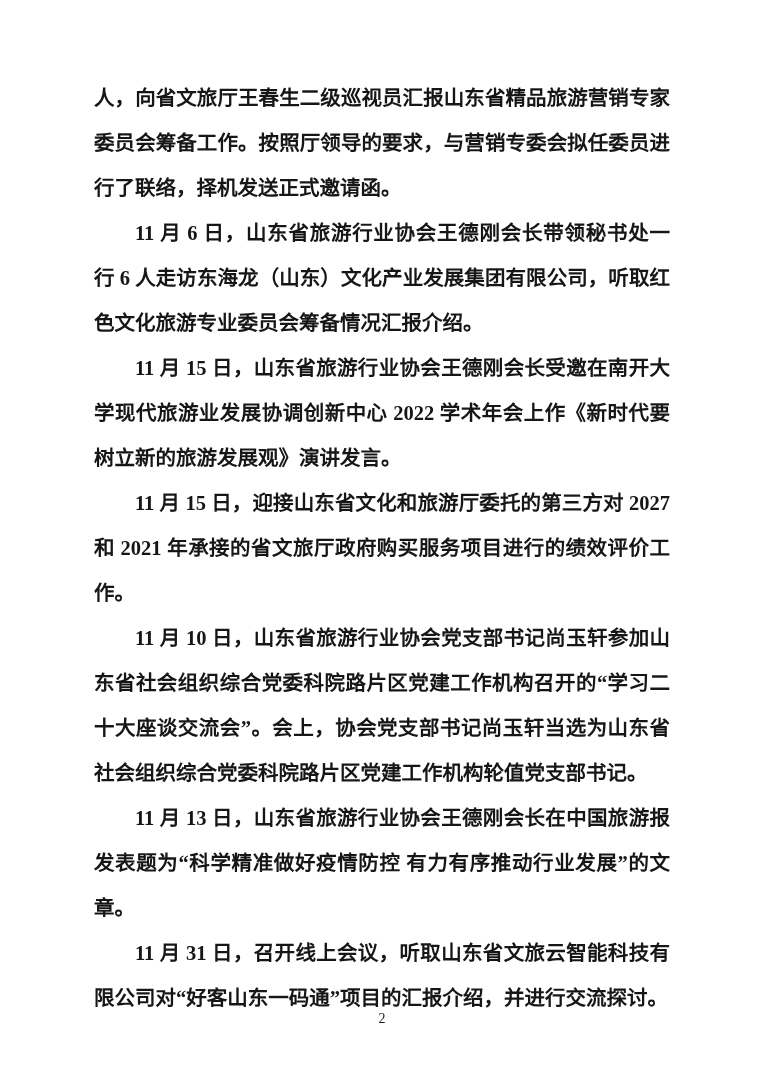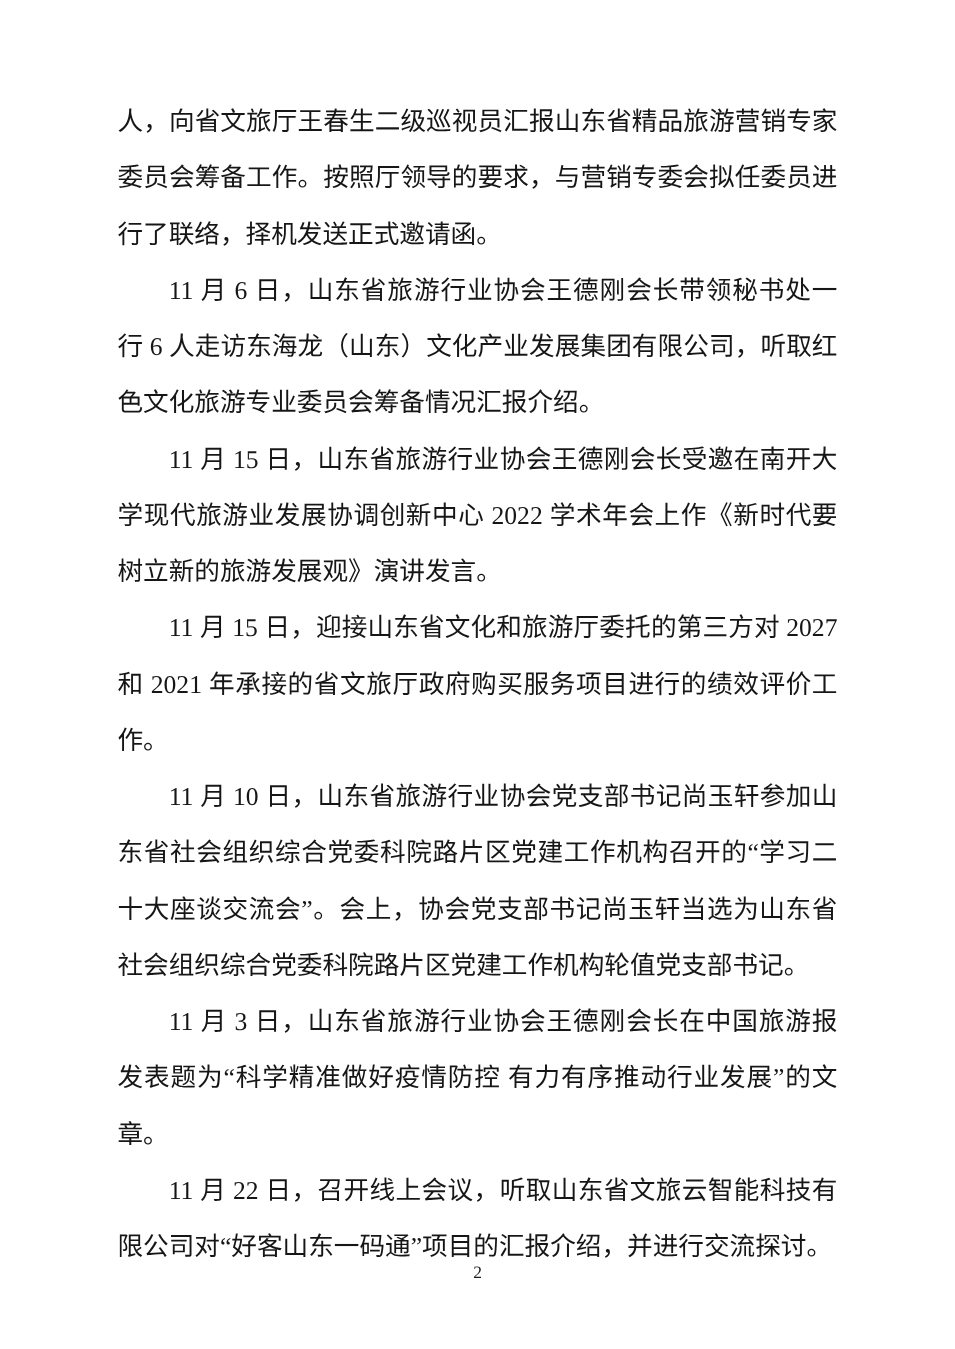--- a/index.html
+++ b/index.html
@@ -25,20 +25,21 @@
   .para {
     margin: 0;
     padding: 0;
     font-size: 20.5px;
     line-height: 45px;
     text-align: justify;
     text-justify: inter-ideograph;
     text-indent: 2em;
     word-break: break-all;
     overflow-wrap: break-word;
+    font-weight: bold;
   }
   .para.no-indent {
     text-indent: 0;
   }
   .footer {
     position: absolute;
     left: 0;
     bottom: 52px;
     width: 100%;
     text-align: center;
@@ -51,19 +52,19 @@
 </head>
 <body>
 
 <div class="page">
   <main class="content">
     <p class="para no-indent">人，向省文旅厅王春生二级巡视员汇报山东省精品旅游营销专家委员会筹备工作。按照厅领导的要求，与营销专委会拟任委员进行了联络，择机发送正式邀请函。</p>
     <p class="para">11 月 6 日，山东省旅游行业协会王德刚会长带领秘书处一行 6 人走访东海龙（山东）文化产业发展集团有限公司，听取红色文化旅游专业委员会筹备情况汇报介绍。</p>
     <p class="para">11 月 15 日，山东省旅游行业协会王德刚会长受邀在南开大学现代旅游业发展协调创新中心 2022 学术年会上作《新时代要树立新的旅游发展观》演讲发言。</p>
     <p class="para">11 月 15 日，迎接山东省文化和旅游厅委托的第三方对 2027 和 2021 年承接的省文旅厅政府购买服务项目进行的绩效评价工作。</p>
     <p class="para">11 月 10 日，山东省旅游行业协会党支部书记尚玉轩参加山东省社会组织综合党委科院路片区党建工作机构召开的“学习二十大座谈交流会”。会上，协会党支部书记尚玉轩当选为山东省社会组织综合党委科院路片区党建工作机构轮值党支部书记。</p>
-    <p class="para">11 月 3 日，山东省旅游行业协会王德刚会长在中国旅游报发表题为“科学精准做好疫情防控 有力有序推动行业发展”的文章。</p>
-    <p class="para">11 月 22 日，召开线上会议，听取山东省文旅云智能科技有限公司对“好客山东一码通”项目的汇报介绍，并进行交流探讨。</p>
+    <p class="para">11 月 13 日，山东省旅游行业协会王德刚会长在中国旅游报发表题为“科学精准做好疫情防控 有力有序推动行业发展”的文章。</p>
+    <p class="para">11 月 31 日，召开线上会议，听取山东省文旅云智能科技有限公司对“好客山东一码通”项目的汇报介绍，并进行交流探讨。</p>
   </main>
   <footer class="footer">
     <span class="page-number">2</span>
   </footer>
 </div>
 
 </body></html>

